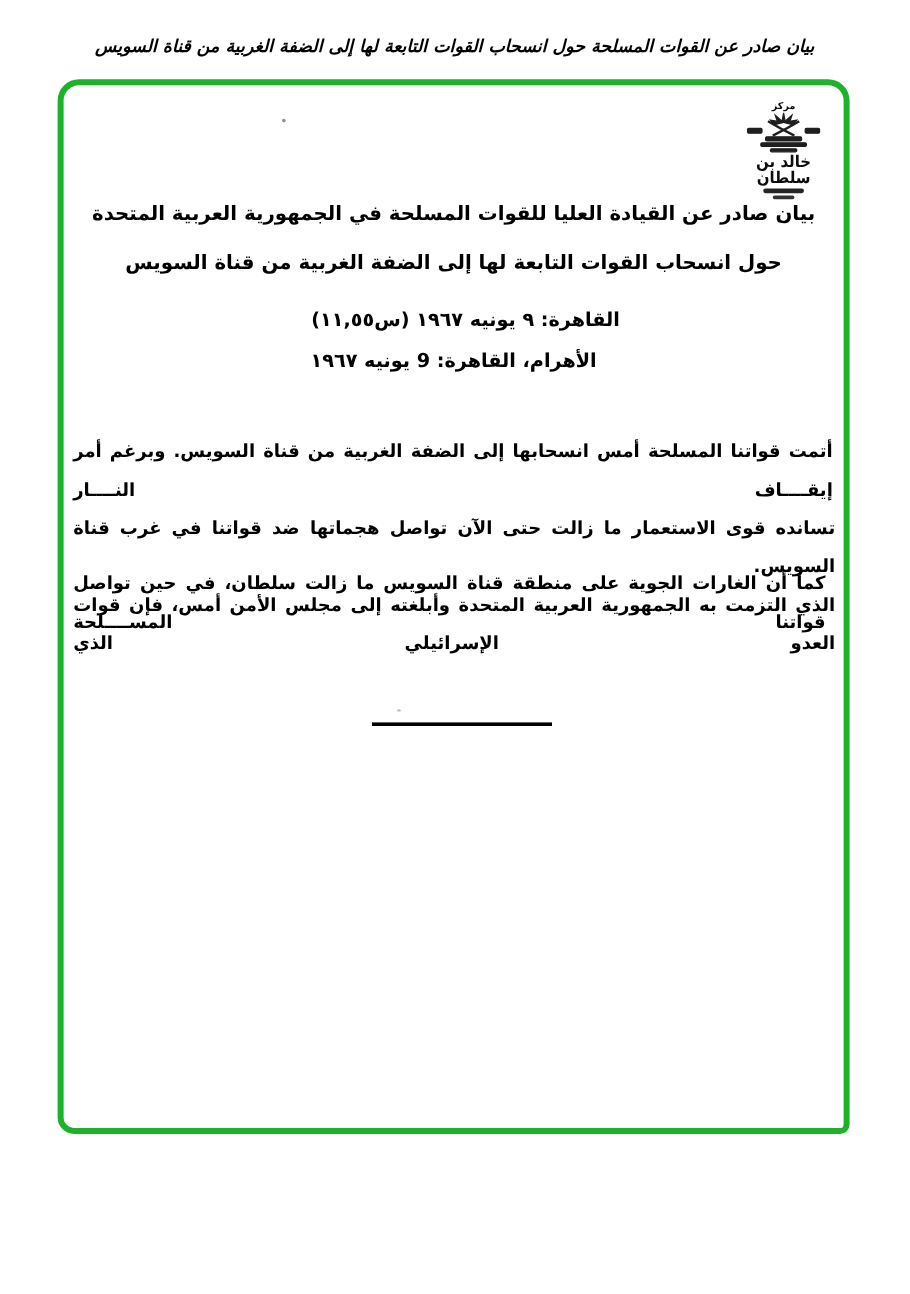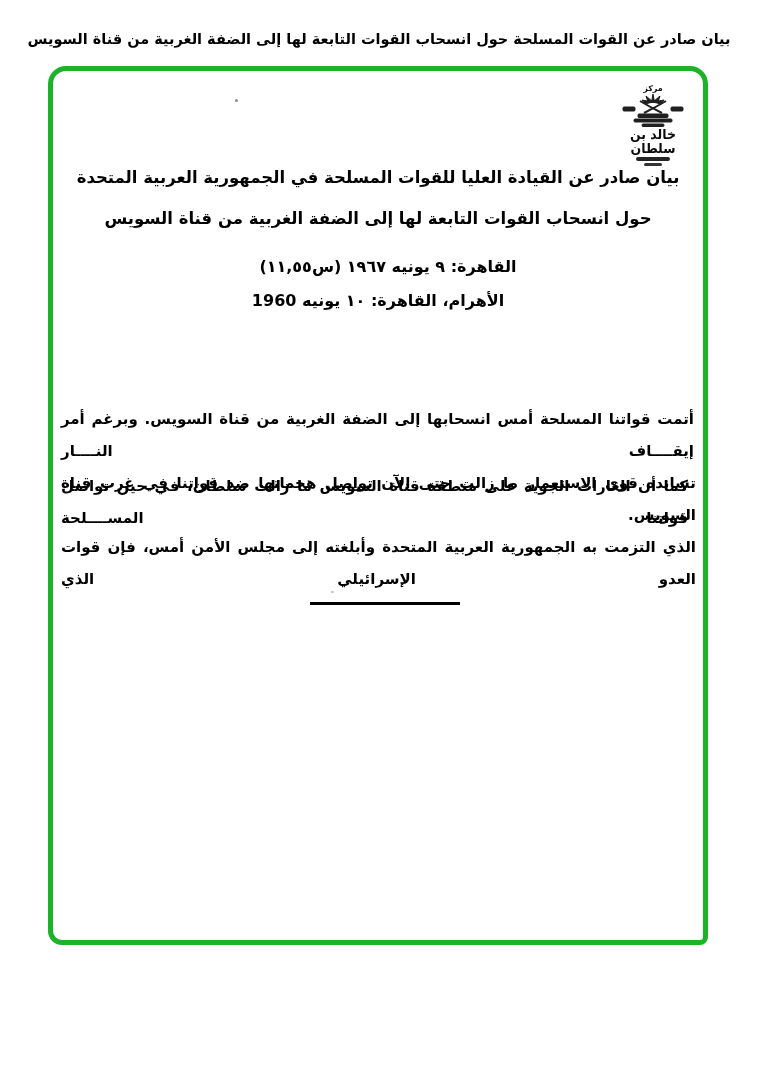--- a/index.html
+++ b/index.html
@@ -16,20 +16,21 @@
   }
 
   
   .top-title {
     position: absolute;
     top: 31px; left: 0; width: 758px;
     text-align: center;
     font-size: 14.5px;
     direction: rtl;
     letter-spacing: 0;
+    font-style: italic;
   }
 
   
   .frame {
     position: absolute;
     left: 48px; top: 66px;
     width: 660px; height: 879px;
     box-sizing: border-box;
     border: 5px solid #1cb32a;
     border-radius: 18px 18px 8px 14px;
@@ -62,21 +63,21 @@
   .date2    { top: 220px; font-size: 16px; }
 
   
   .bodyblock {
     position: absolute;
     left: 8px; right: 7px;
     direction: rtl;
     font-size: 15px;
     line-height: 32px;
   }
-  .para1 { top: 289px; margin-top: 43px; }
+  .para1 { top: 289px; }
   .para2 { top: 399px; }
   .line        { text-align: right; white-space: nowrap; }
   .line.fill   { white-space: normal; text-align: justify; text-align-last: justify; }
   .line.ind1   { padding-right: 2px; }
   .line.ind2   { padding-right: 8px; }
 
   .divider {
     position: absolute;
     top: 531px; left: 257px;
     width: 150px; height: 3px;
@@ -121,21 +122,21 @@
     <div class="stamp-sub"></div>
     <div class="stamp-sub2"></div>
   </div>
 
   <div class="centered heading2">حول انسحاب القوات التابعة لها إلى الضفة الغربية من قناة السويس</div>
 
   <div class="centered heading1">بيان صادر عن القيادة العليا للقوات المسلحة في الجمهورية العربية المتحدة</div>
 
   <div class="centered date1">القاهرة: ٩ يونيه ١٩٦٧ (س١١,٥٥)</div>
 
-  <div class="centered date2">الأهرام، القاهرة: ١٠ يونيه 1960</div>
+  <div class="centered date2">الأهرام، القاهرة: 9 يونيه ١٩٦٧</div>
 
   <div class="bodyblock para1">
     <div class="line fill ind1">أتمت قواتنا المسلحة أمس انسحابها إلى الضفة الغربية من قناة السويس. وبرغم أمر إيقــــاف النــــار</div>
     <div class="line fill">تسانده قوى الاستعمار ما زالت حتى الآن تواصل هجماتها ضد قواتنا في غرب قناة السويس.</div>
     <div class="line fill">الذي التزمت به الجمهورية العربية المتحدة وأبلغته إلى مجلس الأمن أمس، فإن قوات العدو الإسرائيلي الذي</div>
   </div>
 
   <div class="bodyblock para2">
     <div class="line fill ind2">كما أن الغارات الجوية على منطقة قناة السويس ما زالت سلطان، في حين تواصل قواتنا المســــلحة</div>
   </div>

